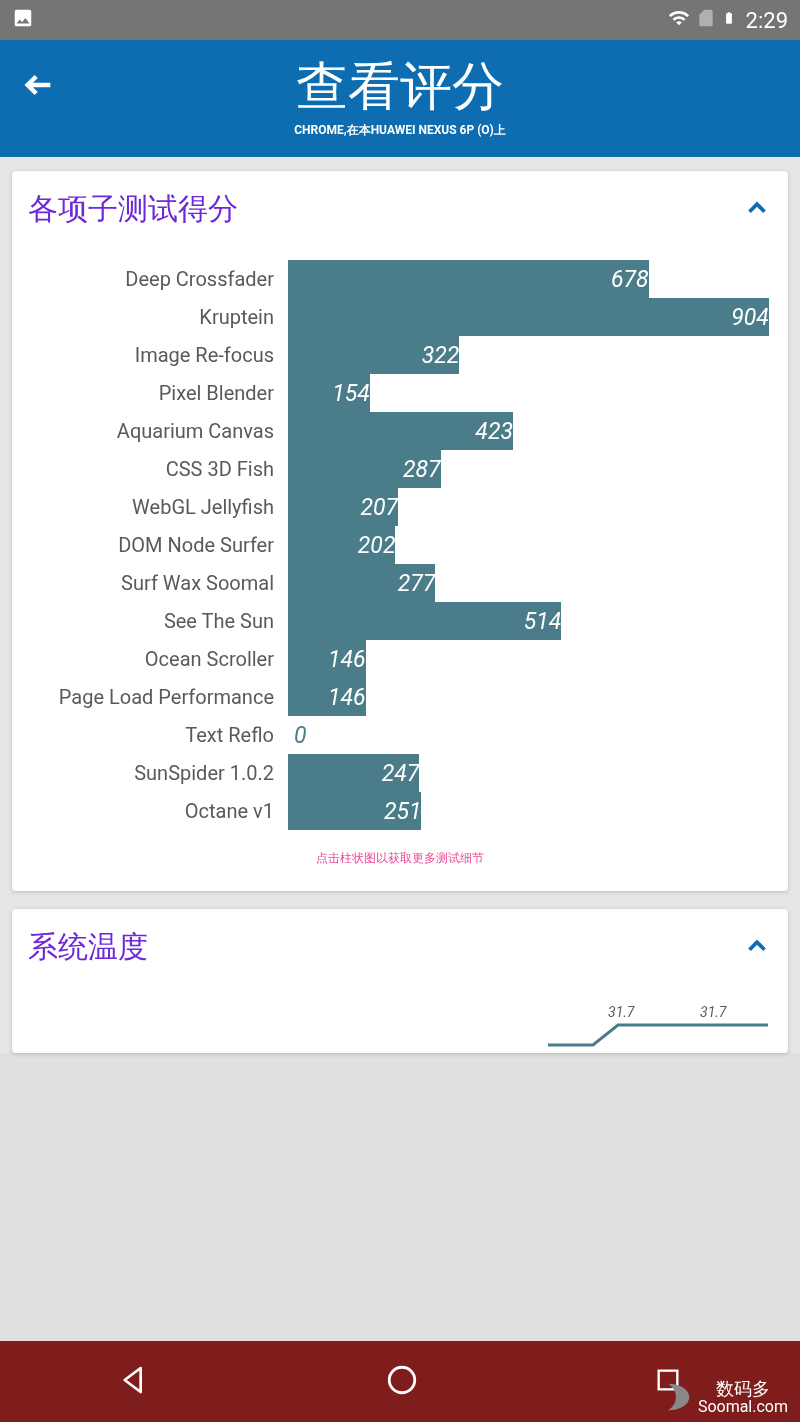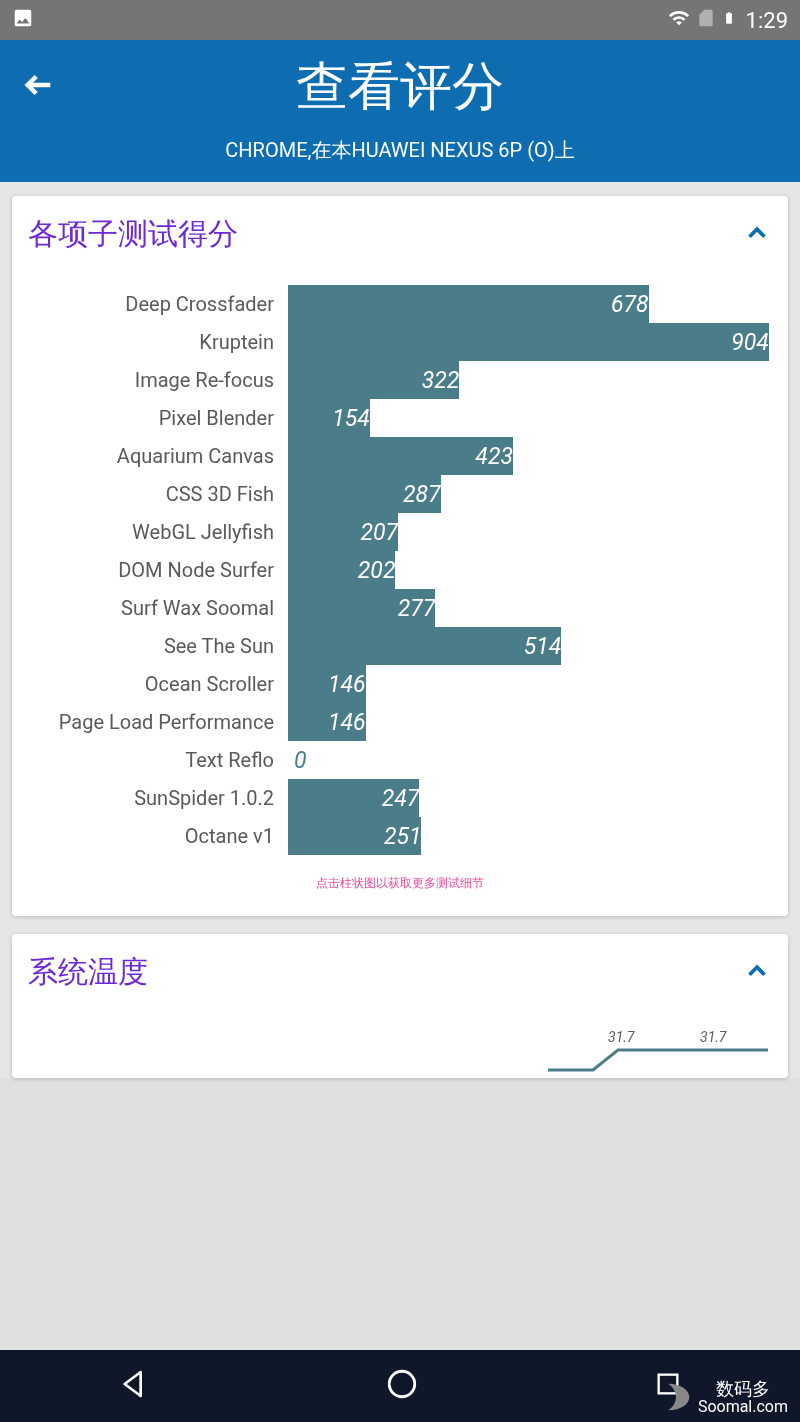--- a/index.html
+++ b/index.html
@@ -30,24 +30,25 @@
     position: relative;
   }
   .back-btn {
     position: absolute;
     left: 22px;
     top: 28px;
   }
   .header-title {
     font-size: 52px;
     font-weight: 400;
-    margin-bottom: 15px;
+    margin-bottom: 0;
   }
   .header-sub {
-    font-size: 20px;
+    font-size: 12px;
+    font-weight: bold;
   }
   .content {
     padding: 14px 12px 0 12px;
     background: #e6e6e6;
   }
   .card {
     background: #fff;
     border-radius: 4px;
     box-shadow: 0 1px 4px rgba(0,0,0,0.18);
     padding: 18px 16px 24px 16px;
@@ -117,22 +118,22 @@
     position:absolute;
     right:20px;
     bottom:-4px;
     font-style:italic;
   }
   .nav-bar {
     position:absolute;
     bottom:0;
     left:0;
     right:0;
-    height: 72px;
-    background:#0f172a;
+    height: 81px;
+    background:#7f1d1d;
     display:flex;
     justify-content: space-around;
     align-items:center;
   }
   .logo-stamp {
     position:absolute;
     right:12px;
     bottom:6px;
     color:#fff;
     font-size: 18px;
@@ -164,21 +165,21 @@
     <span>
       <svg width="20" height="22" viewBox="0 0 24 24" fill="#b0b0b0">
           <path d="M19.99 4c0-1.1-.89-2-1.99-2h-8L4 8v12c0 1.1.9 2 2 2h12c1.1 0 2-.9 2-2L19.99 4z"></path>
         </svg>
     </span>
     <span>
       <svg width="14" height="22" viewBox="0 0 24 24" fill="#fff">
           <path d="M15.67 4H14V2h-4v2H8.33C7.6 4 7 4.6 7 5.33v15.33C7 21.4 7.6 22 8.33 22h7.33c.74 0 1.34-.6 1.34-1.33V5.33C17 4.6 16.4 4 15.67 4z"></path>
         </svg>
     </span>
-    <span style="font-size:22px;margin-left:4px;">1:29</span>
+    <span style="font-size:22px;margin-left:4px;">2:29</span>
   </div>
 </div>
 
 <div class="app-header">
   <div class="back-btn">
     <svg width="34" height="34" viewBox="0 0 24 24" fill="none" stroke="#fff" stroke-width="3.2">
         <path d="M20 12H4M10 6l-6 6 6 6"></path>
       </svg>
   </div>
   <div class="header-title">查看评分</div>

